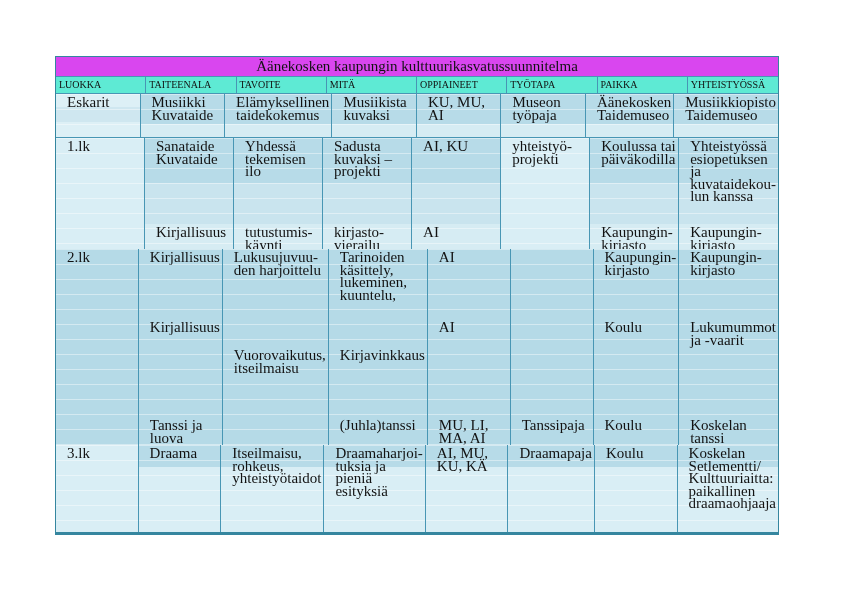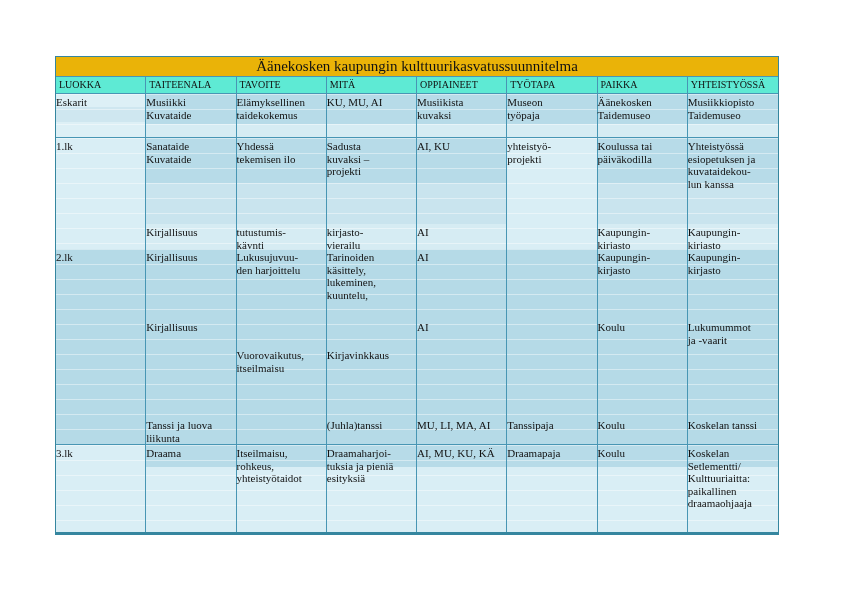--- a/index.html
+++ b/index.html
@@ -16,21 +16,21 @@
     color:var(--ink);
     position:relative;
     overflow:hidden;
   }
   .table-wrap{
     position:absolute;left:55px;top:56px;width:724px;
     border:1px solid var(--outer);
     border-bottom:3px solid var(--outer);
   }
   .title-row{
-    height:20px;background:#eab308;
+    height:20px;background:#d946ef;
     border-bottom:1px solid var(--b);
     text-align:center;font-size:15px;line-height:19px;
     white-space:nowrap;overflow:hidden;
   }
   .header-row{
     display:grid;grid-template-columns:repeat(8,1fr);
     height:17px;background:#5eead4;
     border-bottom:1px solid var(--b);
   }
   .hcell{
@@ -39,22 +39,22 @@
     white-space:nowrap;overflow:hidden;
   }
   .hcell:last-child{border-right:none;}
   .row{
     display:grid;grid-template-columns:repeat(8,1fr);
     border-bottom:1px solid var(--b);
   }
   .row:last-child{border-bottom:none;}
   .cell{
     border-right:1px solid var(--b);
-    font-size:11px;line-height:12.5px;
-    padding:1px 2px 0 0;
+    font-size:15px;line-height:12.5px;
+    padding:1px 2px 0 11px;
     background-color:#b5dae7;
     background-origin:border-box;
   }
   .cell:last-child{border-right:none;}
   .batch{overflow:visible;padding-top:1px;}
   
   .row-eskarit .cell{background-image:var(--hair),linear-gradient(180deg,#b7dbe8 0 30px,#d6ecf3 30px 100%);}
   .row-eskarit .cell.col-luokka{background-image:var(--hair),linear-gradient(180deg,#ddf0f6 0 13px,#cfe7f0 13px 28px,#ddf0f6 28px 100%);}
   .row-lk1 .cell{background-image:var(--hair),linear-gradient(180deg,#b7dbe8 0 45px,#c9e4ee 45px 86px,#d6ecf3 86px 100%);}
   .row-lk1 .cell.col-luokka,
@@ -82,25 +82,25 @@
       <div class="row row-eskarit" style="height: 44px;">
         <div class="cell col-luokka">
           <div class="batch">Eskarit</div>
         </div>
         <div class="cell col-taiteenala">
           <div class="batch">Musiikki<br>Kuvataide</div>
         </div>
         <div class="cell col-tavoite">
           <div class="batch">Elämyksellinen<br>taidekokemus</div>
         </div>
+        <div class="cell col-mita">
+          <div class="batch">Musiikista<br>kuvaksi</div>
+        </div>
         <div class="cell col-oppiaineet">
           <div class="batch">KU, MU, AI</div>
-        </div>
-        <div class="cell col-mita">
-          <div class="batch">Musiikista<br>kuvaksi</div>
         </div>
         <div class="cell col-tyotapa">
           <div class="batch">Museon<br>työpaja</div>
         </div>
         <div class="cell col-paikka">
           <div class="batch">Äänekosken<br>Taidemuseo</div>
         </div>
         <div class="cell col-yhteistyossa">
           <div class="batch">Musiikkiopisto<br>Taidemuseo</div>
         </div>

